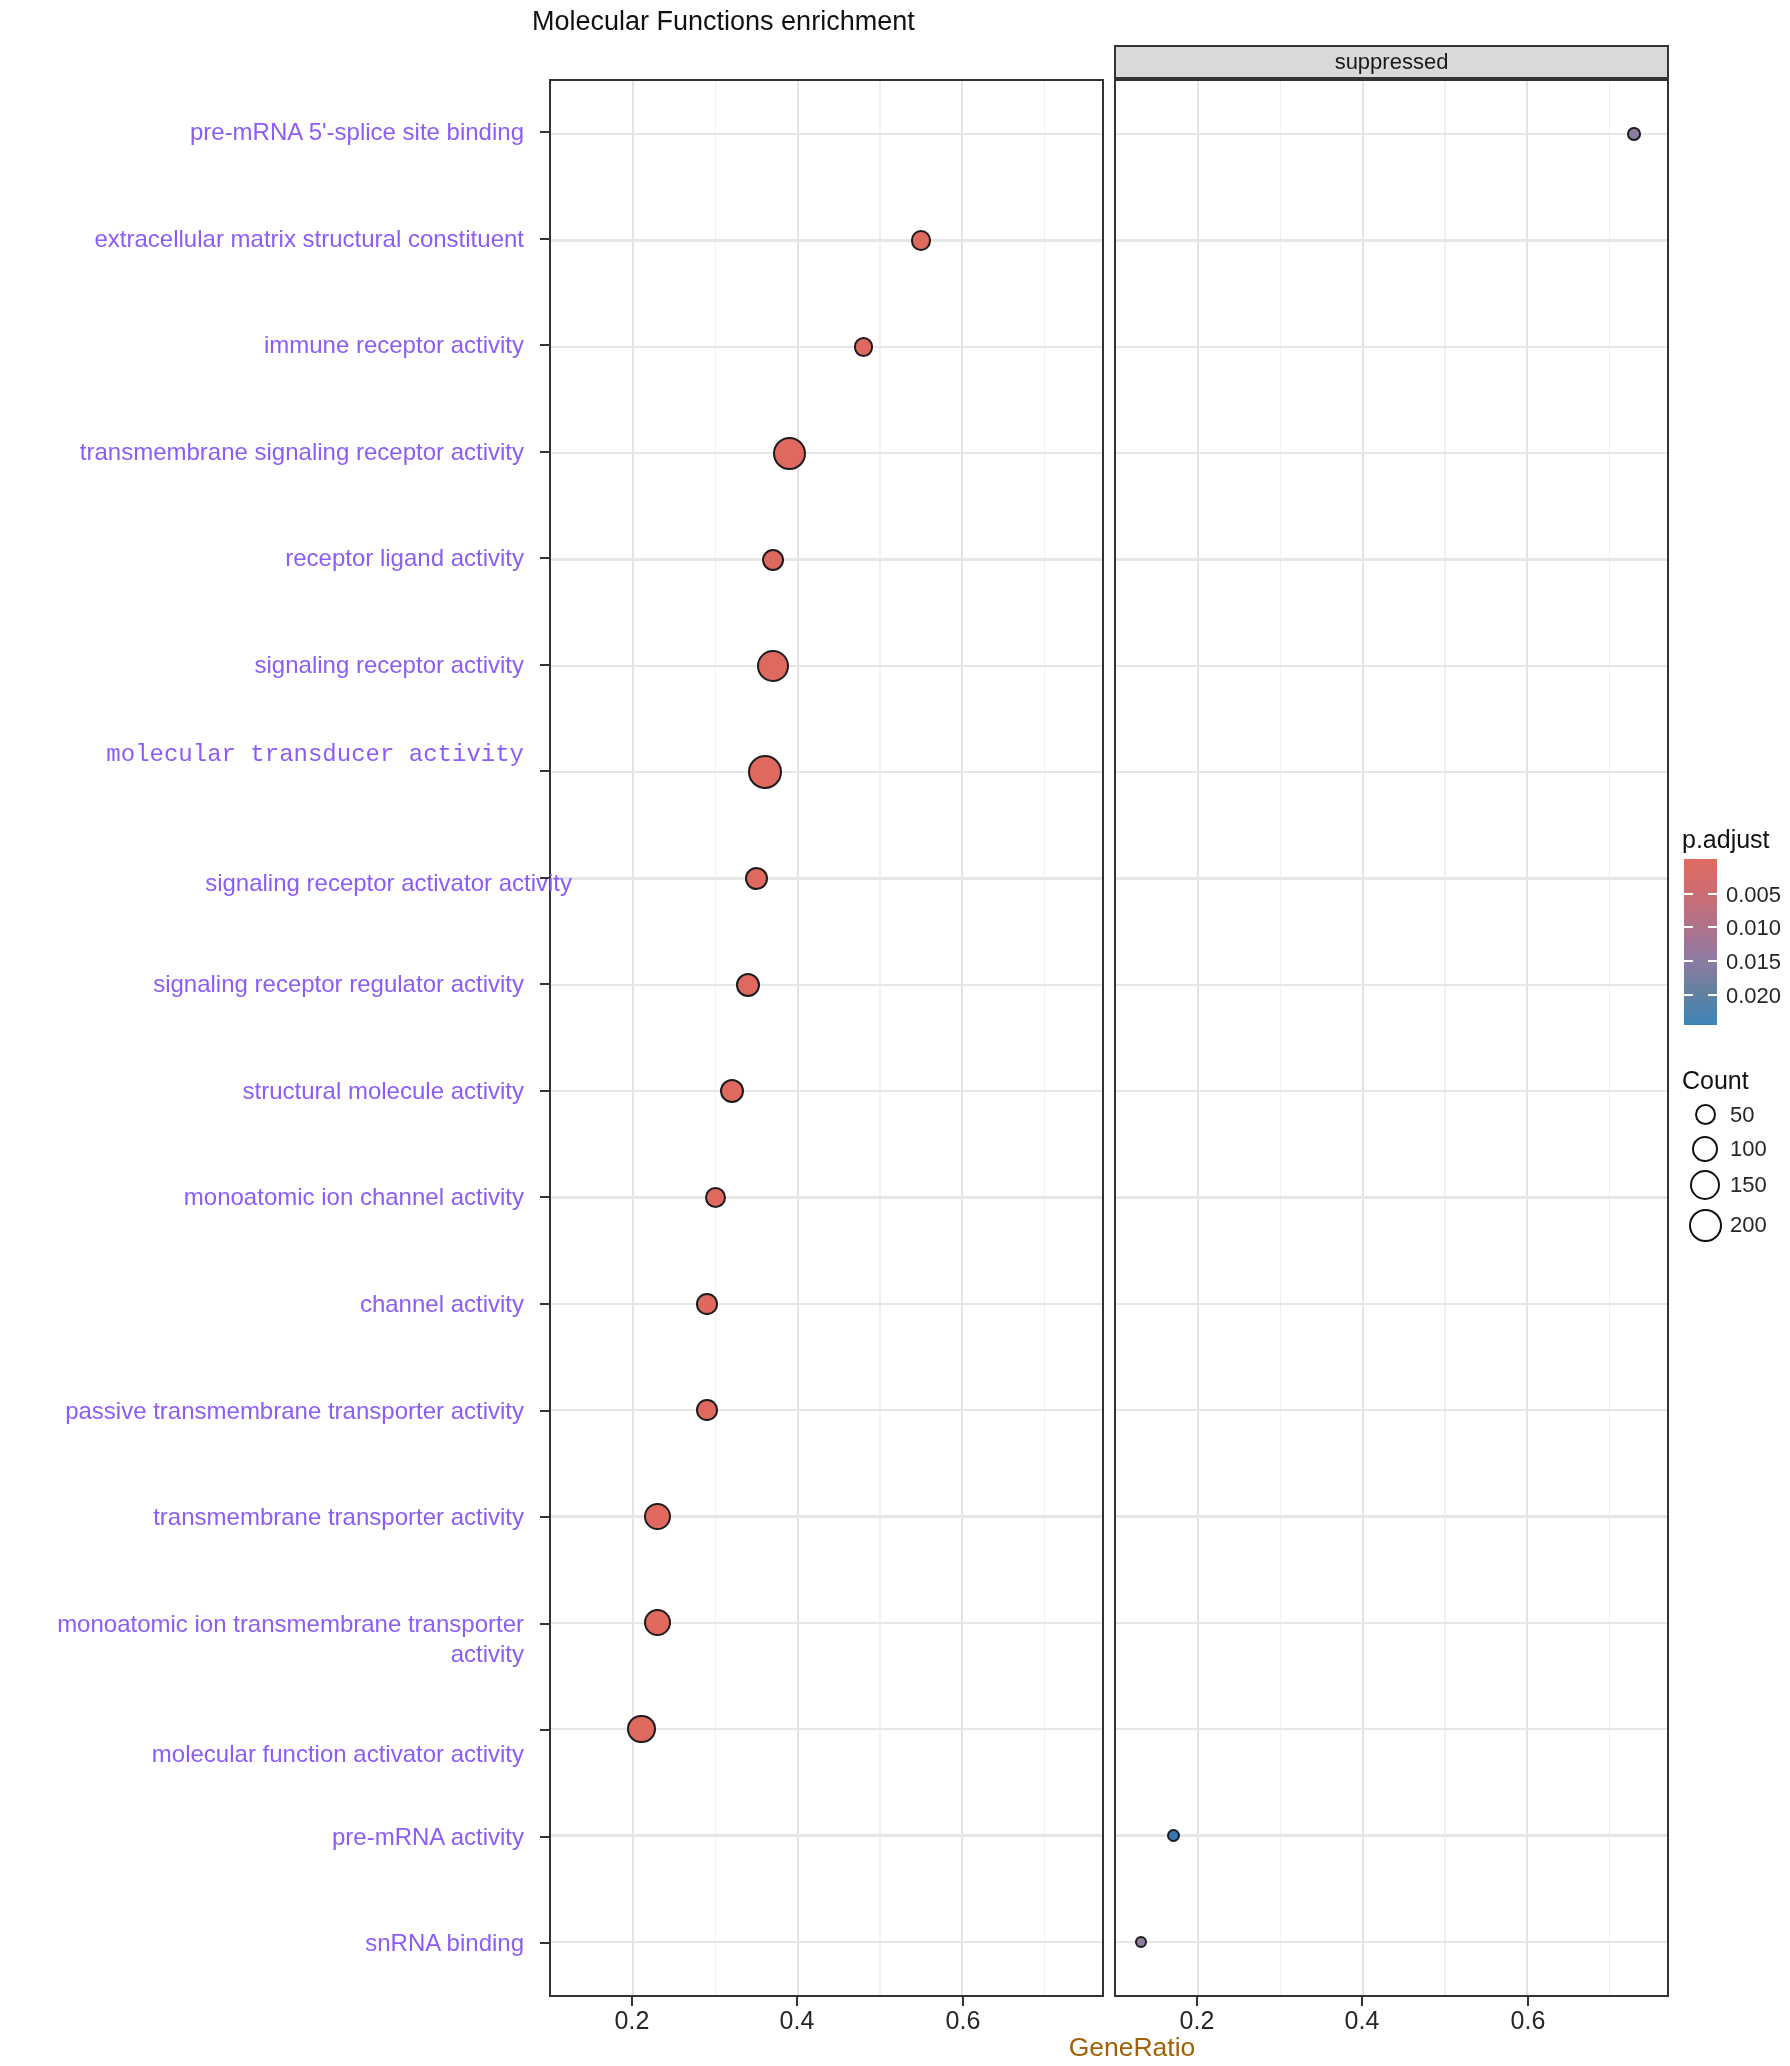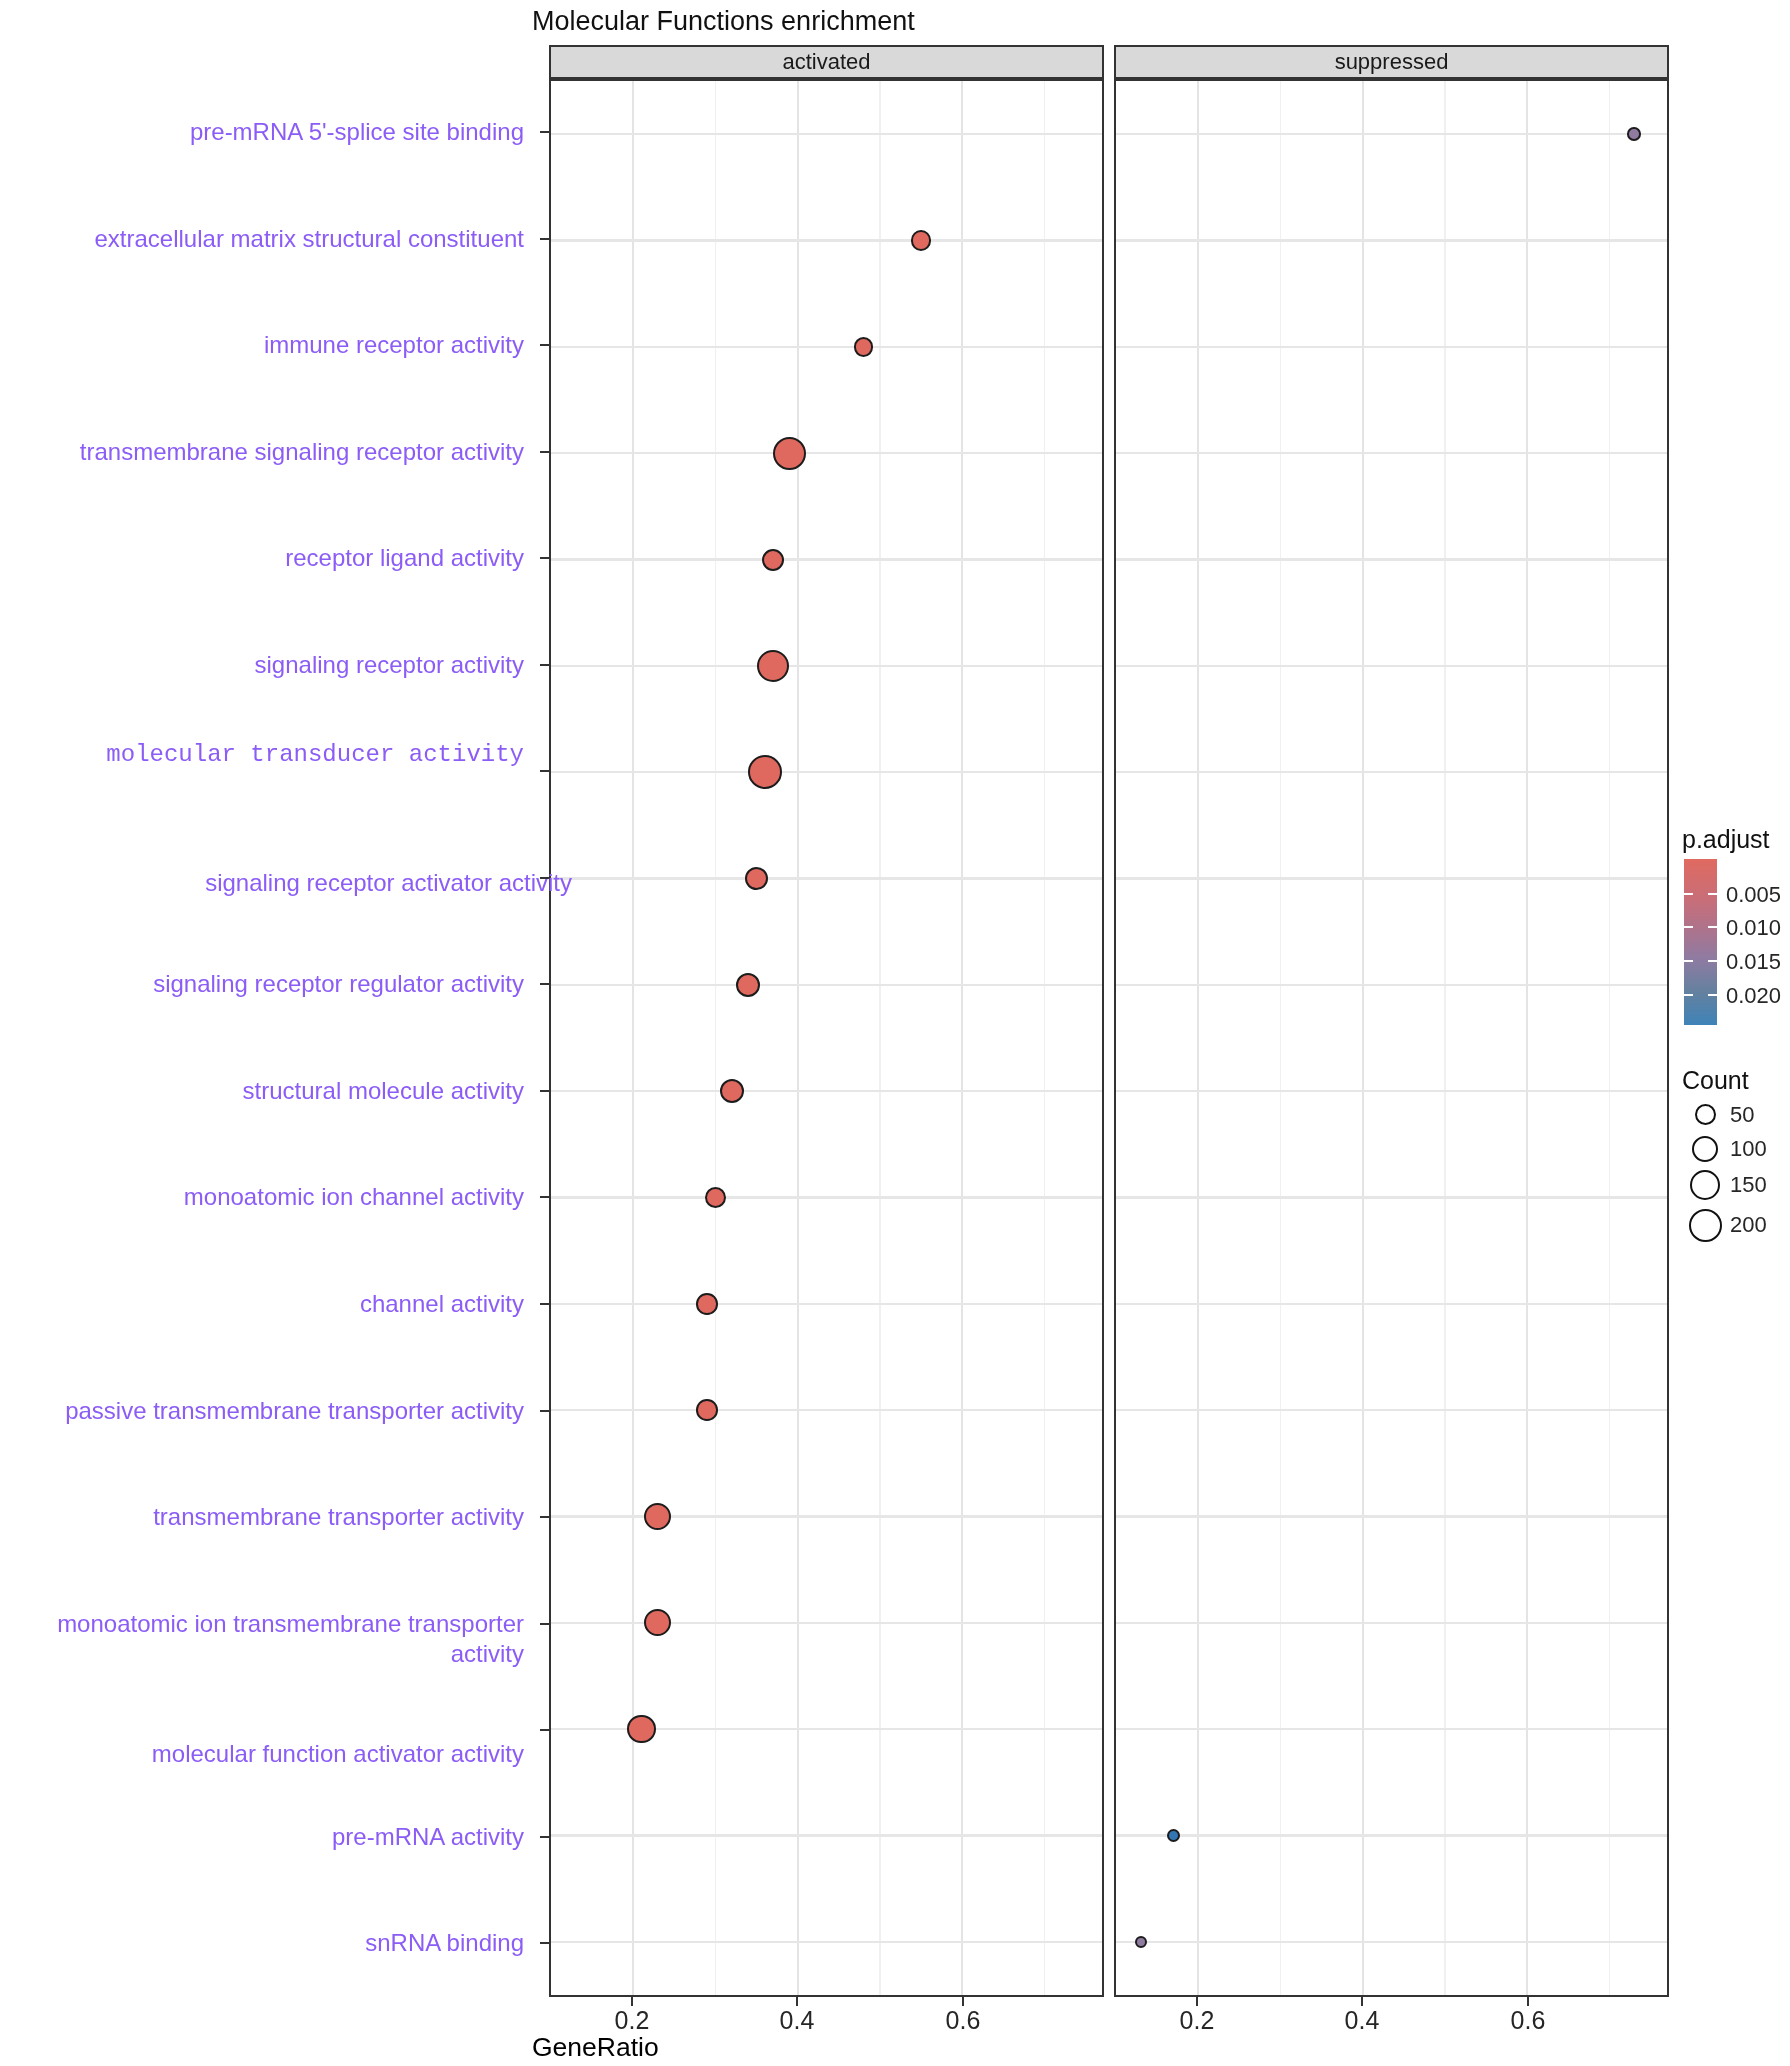--- a/index.html
+++ b/index.html
@@ -20,43 +20,40 @@
   .gridline-v{position:absolute;top:0;bottom:0;}
   .gridline-v.major{width:2.2px;background:#e4e4e4;}
   .gridline-v.minor{width:1.4px;background:#f0f0f0;}
   .gridline-h{position:absolute;left:0;right:0;height:2.2px;background:#e6e6e6;}
   .dot{position:absolute;border:2.2px solid #1c1c1c;border-radius:50%;box-sizing:border-box;}
   .y-tick{position:absolute;left:540px;width:8.6px;height:2.2px;background:#333333;}
   .y-label{position:absolute;text-align:right;font-size:24px;color:#8b5cf6;line-height:30px;
            width:524px;left:0;}
   .x-tick{position:absolute;top:1997px;width:2.2px;height:9.3px;background:#333333;}
   .x-tick-label{position:absolute;top:2006px;width:86px;text-align:center;font-size:25px;color:#262626;}
-  .x-axis-title{position:absolute;left:532px;width:1120px;top:2032px;
-                font-size:26.5px;color:#000000;}
+  .x-axis-title{position:absolute;left:572px;width:1120px;top:2032px;text-align:center;
+                font-size:26.5px;color:#a16207;}
   .legend-title{position:absolute;left:1682px;font-size:25px;color:#111111;}
   #legend-padjust-title{top:825px;}
   #legend-count-title{top:1066px;}
   #gradient-bar{position:absolute;left:1684px;top:859px;width:33px;height:166px;
      background:linear-gradient(to bottom,#e06a60 0%,#c76e79 25%,#a9748f 45%,#8f7ba2 60%,#64819f 80%,#3e83b8 100%);}
   .bar-tick{position:absolute;height:2.2px;width:9.3px;background:#ffffff;}
   .bar-tick.left{left:0;}
   .bar-tick.right{right:0;}
   .gradient-label{position:absolute;left:1726px;width:86px;font-size:22px;color:#262626;line-height:26px;}
   .count-circle{position:absolute;border:2.2px solid #111111;border-radius:50%;box-sizing:border-box;background:transparent;}
   .count-label{position:absolute;left:1730px;width:79px;font-size:22px;color:#262626;line-height:26px;}
 </style>
 </head>
 <body>
 
 <div id="chart-root">
   <div class="plot-title">Molecular Functions enrichment</div>
 
-  <div class="strip" id="strip-activated">
-    <span>activated</span>
-  </div>
   <div class="strip" id="strip-suppressed">
     <span>suppressed</span>
   </div>
 
   <div class="panel" id="panel-activated">
       <div class="gridline-v minor" style="left: calc(29.8507% - 0.7px);"></div>
       <div class="gridline-v minor" style="left: calc(59.7015% - 0.7px);"></div>
       <div class="gridline-v minor" style="left: calc(89.5522% - 0.7px);"></div>
       <div class="gridline-v major" style="left: calc(14.9254% - 1.1px);"></div>
       <div class="gridline-v major" style="left: calc(44.7761% - 1.1px);"></div>

